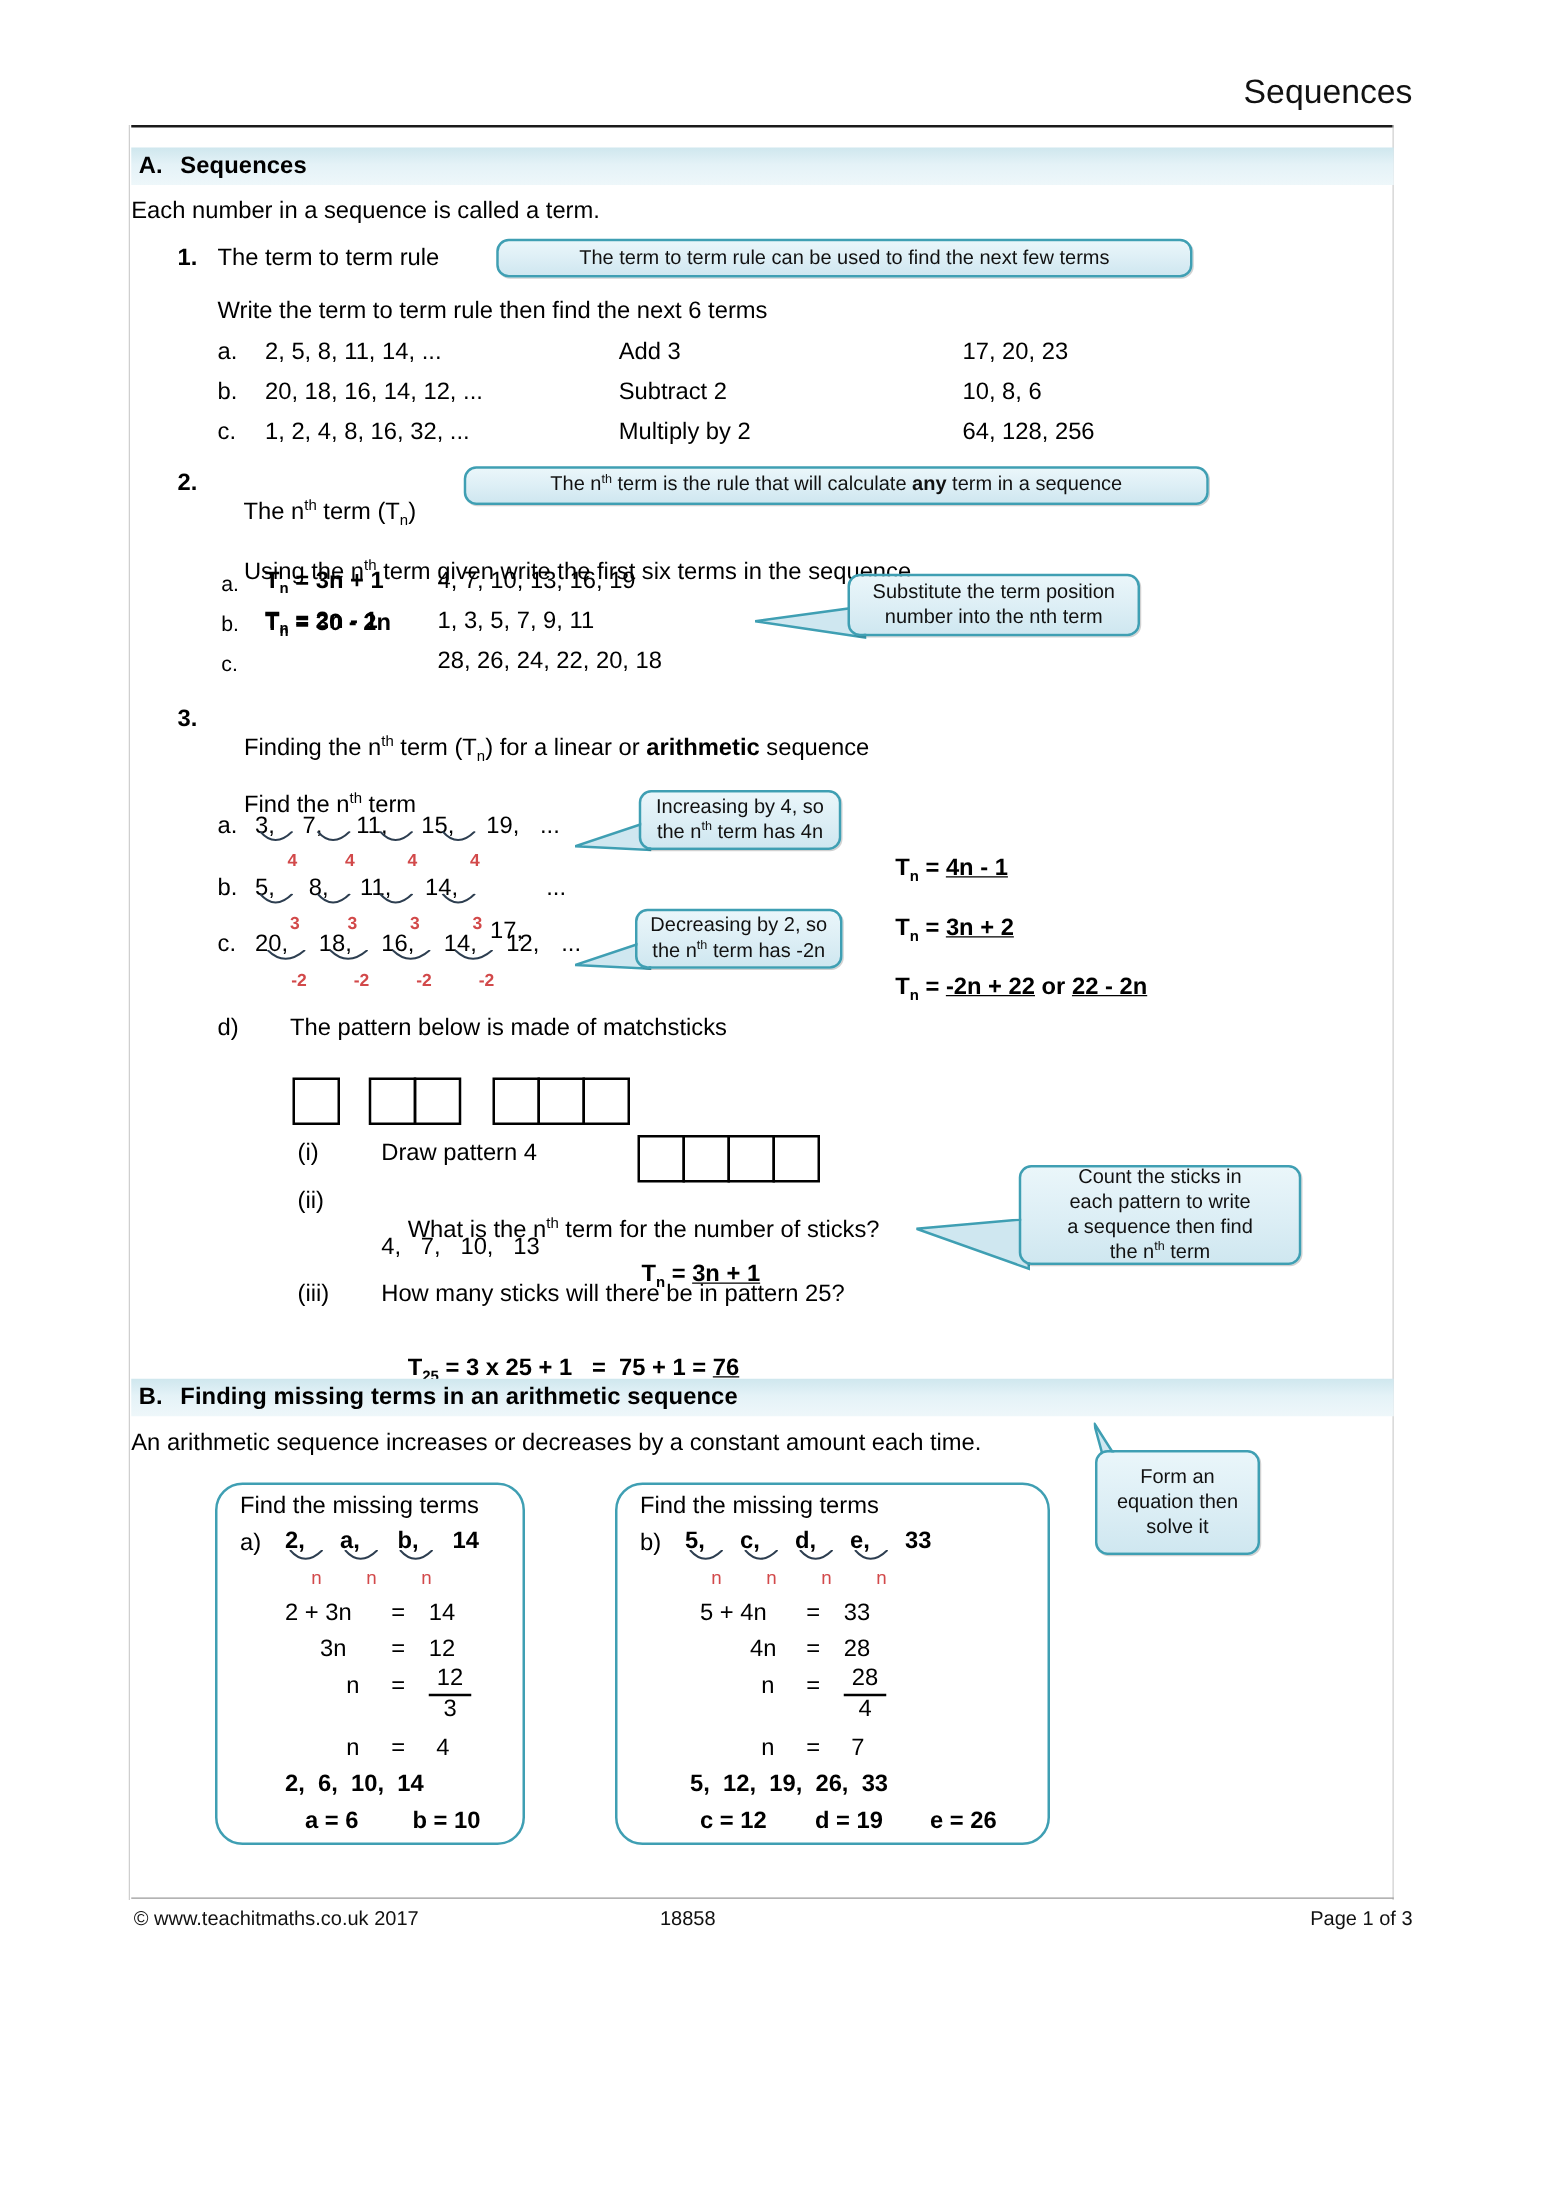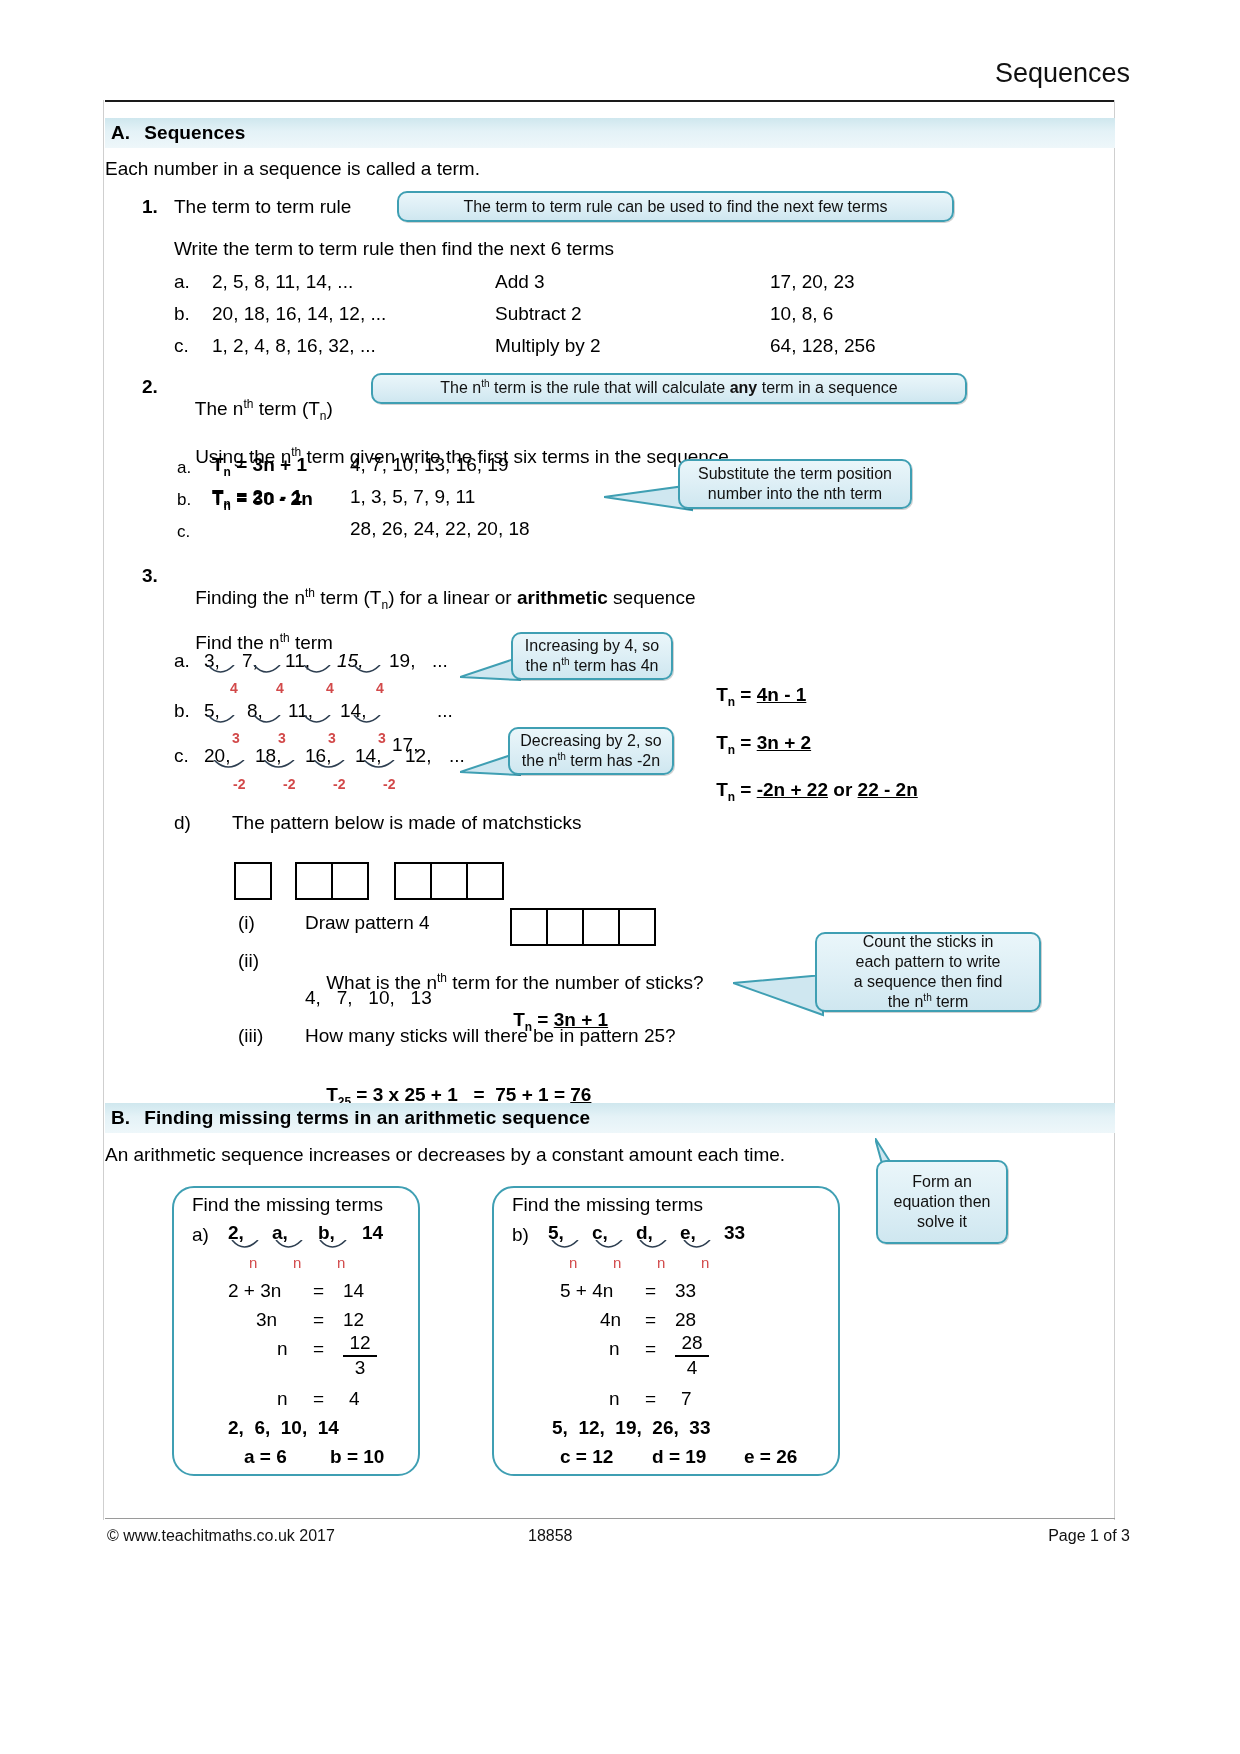--- a/index.html
+++ b/index.html
@@ -153,21 +153,21 @@
   </div>
 
   <div class="t" style="left:174px;top:610px;">
     <span>Find the n</span><span class="sup">th</span><span> term</span>
   </div>
 
   <div class="t" style="left:174px;top:650px;">a.</div>
   <div class="t" style="left:204px;top:650px;">3,</div>
   <div class="t" style="left:242px;top:650px;">7,</div>
   <div class="t" style="left:285px;top:650px;">11,</div>
-  <div class="t" style="left:337px;top:650px;font-style:italic;">15,</div>
+  <div class="t" style="left:337px;top:650px;">15,</div>
   <div class="t" style="left:389px;top:650px;">19,</div>
   <div class="t" style="left:432px;top:650px;">...</div>
   <svg class="arcwrap" style="left:206px;top:665px;" width="210" height="16">
     <path d="M2,0 Q14,14 28,0" stroke="#2d3e50" stroke-width="1.6" fill="none"></path>
     <path d="M48,0 Q60,14 74,0" stroke="#2d3e50" stroke-width="1.6" fill="none"></path>
     <path d="M98,0 Q110,14 124,0" stroke="#2d3e50" stroke-width="1.6" fill="none"></path>
     <path d="M148,0 Q160,14 174,0" stroke="#2d3e50" stroke-width="1.6" fill="none"></path>
   </svg>
   <div class="diff" style="left:230px;top:680px;">4</div>
   <div class="diff" style="left:276px;top:680px;">4</div>

